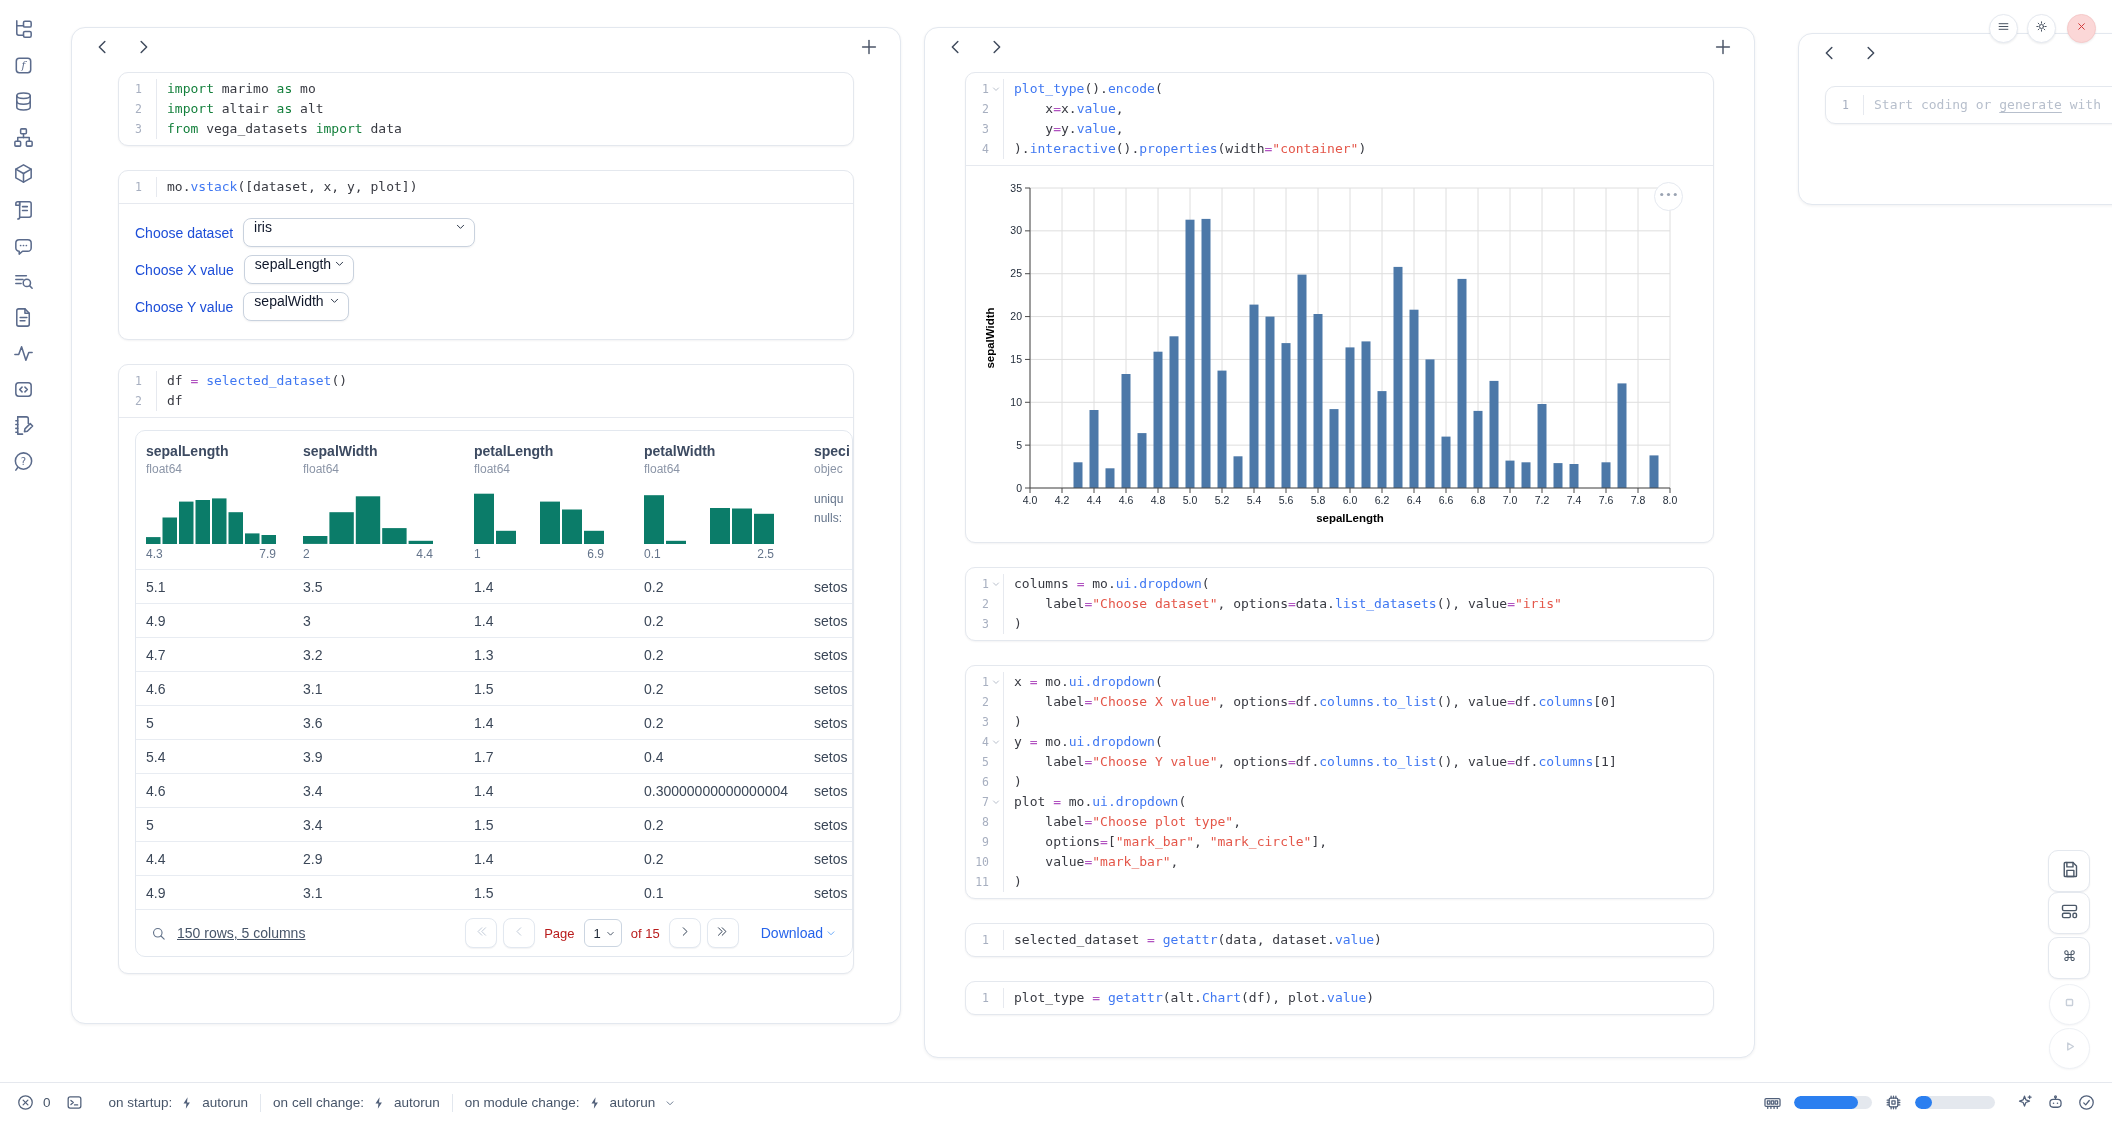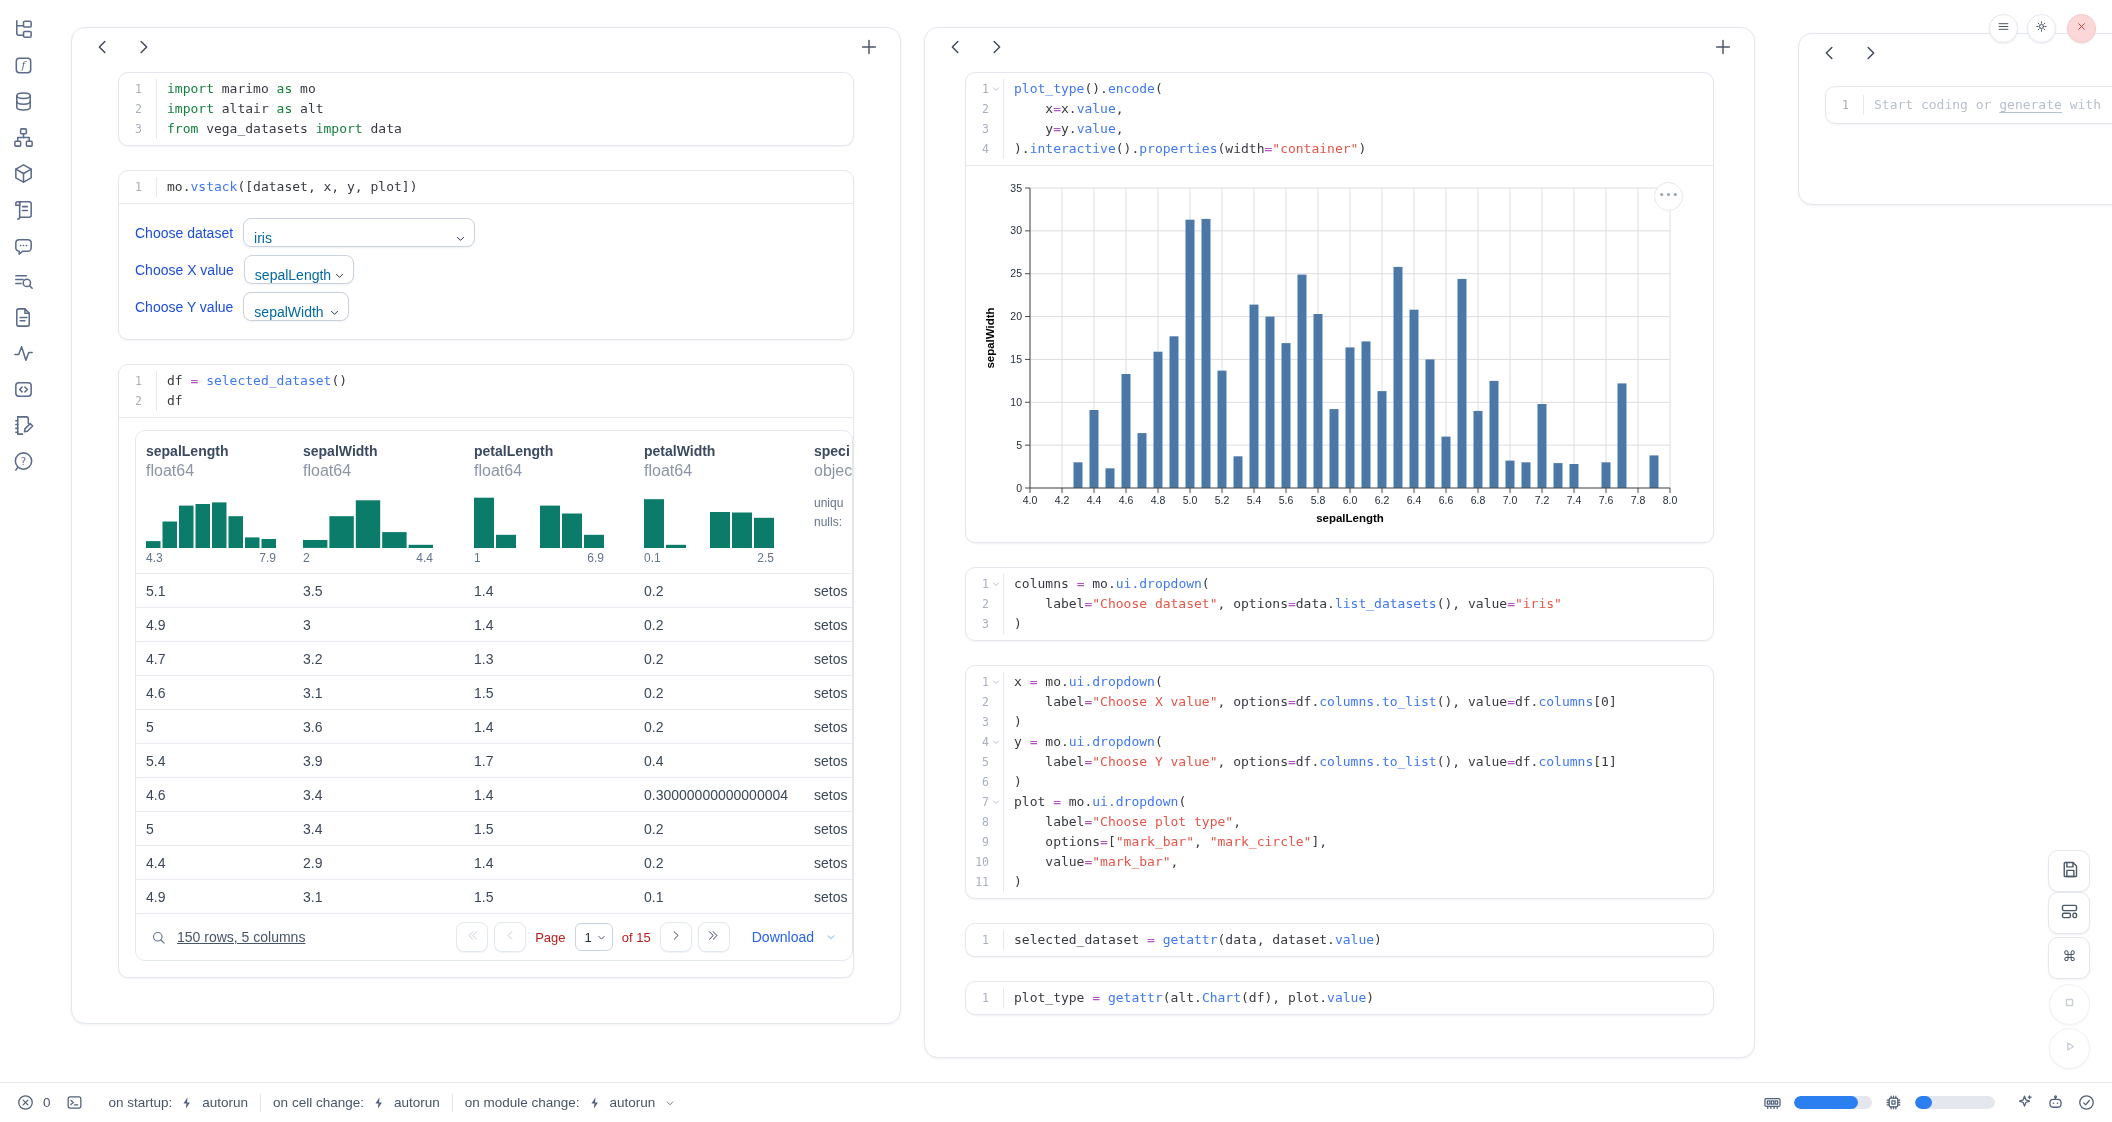--- a/index.html
+++ b/index.html
@@ -33,53 +33,53 @@
   .tok-k{color:#15803d;font-weight:normal;}
   .tok-f{color:#4078F2;}
   .tok-s{color:#E45649;}
   .tok-o{color:#b052c0;}
   .tok-p{color:#383A42;}
   .cell-output{border-top:1px solid #e6e9ef;}
   
   .dd-rows{padding:14px 16px 10px;}
   .dd-row{display:flex;align-items:center;margin-bottom:8px;height:29px;}
   .dd-row label{font-size:14px;color:#1d4ed8;margin-right:10px;}
-  .select{position:relative;display:flex;align-items:flex-end;border:1px solid #c9d2de;border-radius:8px;
-    height:29px;padding:0 26px 0 10px;font-size:14px;color:#0369a1;box-shadow:0 1px 2px rgba(16,24,40,.06);
+  .select{position:relative;display:flex;align-items:flex-start;border:1px solid #c9d2de;border-radius:8px;
+    height:29px;padding:0 26px 0 10px;font-size:14px;color:#0f172a;box-shadow:0 1px 2px rgba(16,24,40,.06);
     background:#fff;box-sizing:border-box;cursor:pointer;}
   .select .chev{position:absolute;right:6px;width:15px;height:15px;color:#2f3a4c;}
   .dd-row:nth-child(1) .select{width:232px;}
   .dd-row:nth-child(2) .select{width:110px;}
   .dd-row:nth-child(3) .select{width:106px;}
   .dd-row:nth-child(4) .select{width:104px;margin-left:4px;}
   
   .table-box{margin:12px 16px 16px;border:1px solid #e3e8ef;border-radius:10px;overflow:hidden;width:718px;box-sizing:border-box;}
   .t-head{display:grid;grid-template-columns:157px 171px 170px 170px 1fr;padding:12px 0 8px;}
   .t-col{padding-left:10px;overflow:hidden;}
   .t-name{font-weight:bold;font-size:14px;color:#3c4a61;white-space:nowrap;}
-  .t-type{font-size:16px;color:#8b95a7;margin-top:3px;white-space:nowrap;}
+  .t-type{font-size:12px;color:#8b95a7;margin-top:3px;white-space:nowrap;}
   .t-hist{margin-top:12px;display:block;}
   .t-mm{display:flex;justify-content:space-between;width:130px;font-size:12px;color:#64748b;margin-top:3px;}
   .t-meta{font-size:12px;color:#64748b;margin-top:14px;line-height:19px;white-space:nowrap;}
   .t-row{display:grid;grid-template-columns:157px 171px 170px 170px 1fr;height:33px;align-items:center;
     border-top:1px solid #e8ecf2;font-size:14px;color:#3b4758;}
   .t-row>div{padding-left:10px;white-space:nowrap;overflow:hidden;}
   .t-foot{display:flex;align-items:center;border-top:1px solid #e8ecf2;height:46px;padding:0 14px;font-size:14px;color:#475569;}
   .t-foot .summary{margin-left:10px;text-decoration:underline;}
   .search-ic{width:17px;height:17px;color:#64748b;cursor:pointer;}
   .pager{margin-left:auto;display:flex;align-items:center;gap:6px;}
   .pg-btn{width:30px;height:28px;border:1px solid #e2e8f0;border-radius:8px;display:flex;align-items:center;
     justify-content:center;color:#334155;box-shadow:0 1px 1px rgba(16,24,40,.05);background:#fff;cursor:pointer;}
   .pg-btn svg{width:15px;height:15px;}
   .pg-btn.dis{color:#c3ccd9;}
   .pg-label{font-size:13px;color:#b91c1c;margin:0 3px;white-space:nowrap;}
   .pg-select{height:26px;border:1px solid #cbd5e1;border-radius:6px;display:flex;align-items:center;
     padding:0 20px 0 9px;position:relative;font-size:13px;color:#1f2937;background:#fff;cursor:pointer;}
   .pg-select .chev{position:absolute;right:4px;width:13px;height:13px;color:#334155;}
-  .download{margin-left:16px;display:flex;align-items:center;gap:10px;color:#2563eb;font-size:14px;cursor:pointer;}
+  .download{margin-left:16px;display:flex;align-items:center;gap:1px;color:#2563eb;font-size:14px;cursor:pointer;}
   .download .chev{width:14px;height:14px;color:#60a5fa;}
   
   .chart-out{position:relative;padding:8px 0 8px 14px;}
   .chart-dots{position:absolute;top:16px;right:30px;width:27px;height:27px;border:1px solid #e5e9f0;
     border-radius:50%;color:#9aa3b2;display:flex;align-items:center;justify-content:center;background:#fff;cursor:pointer;}
   .grid-line{stroke:#dedede;stroke-width:1;}
   .dom{stroke:#4a4a4a;stroke-width:1;}
   .tick-l{stroke:#4a4a4a;stroke-width:1;}
   .tick-t{font-family:"Liberation Sans",sans-serif;font-size:10.5px;fill:#1f2937;}
   .atitle{font-family:"Liberation Sans",sans-serif;font-size:11.5px;font-weight:bold;fill:#000;}

